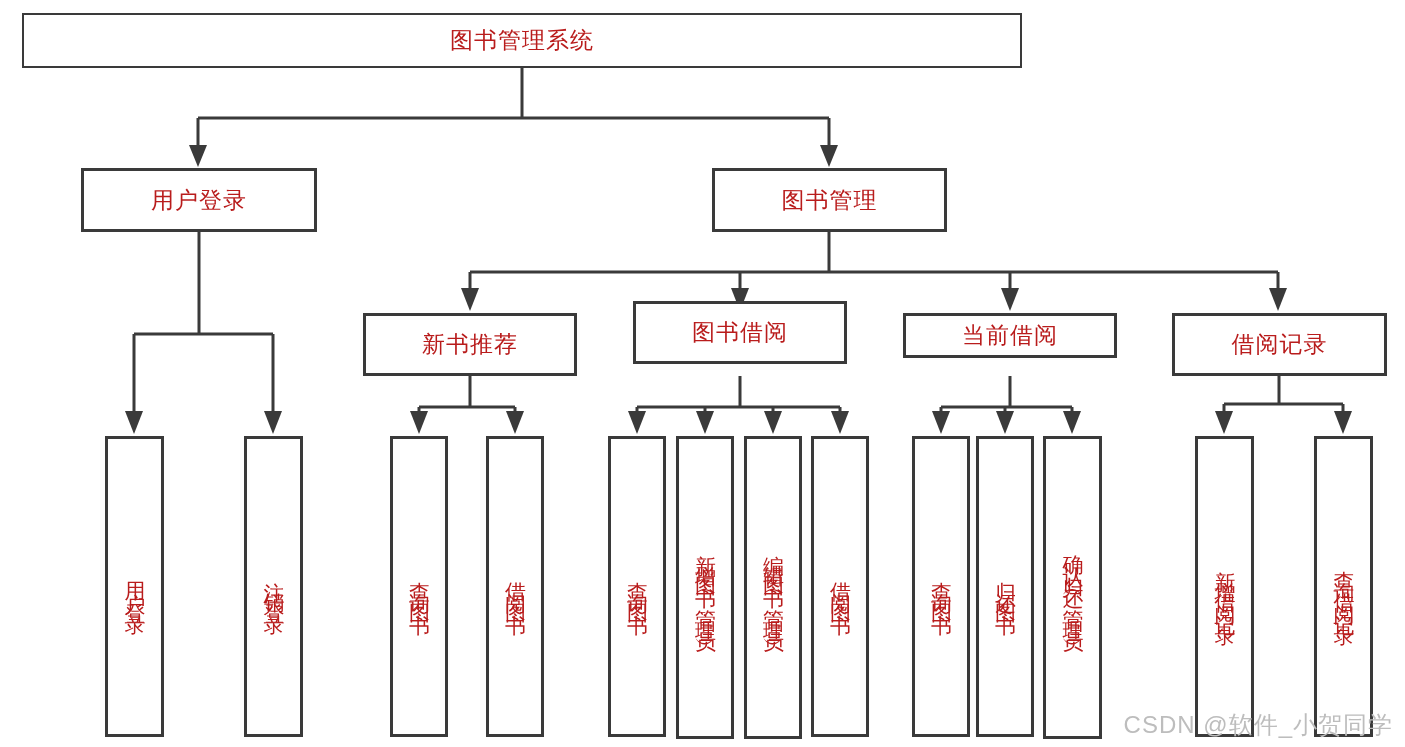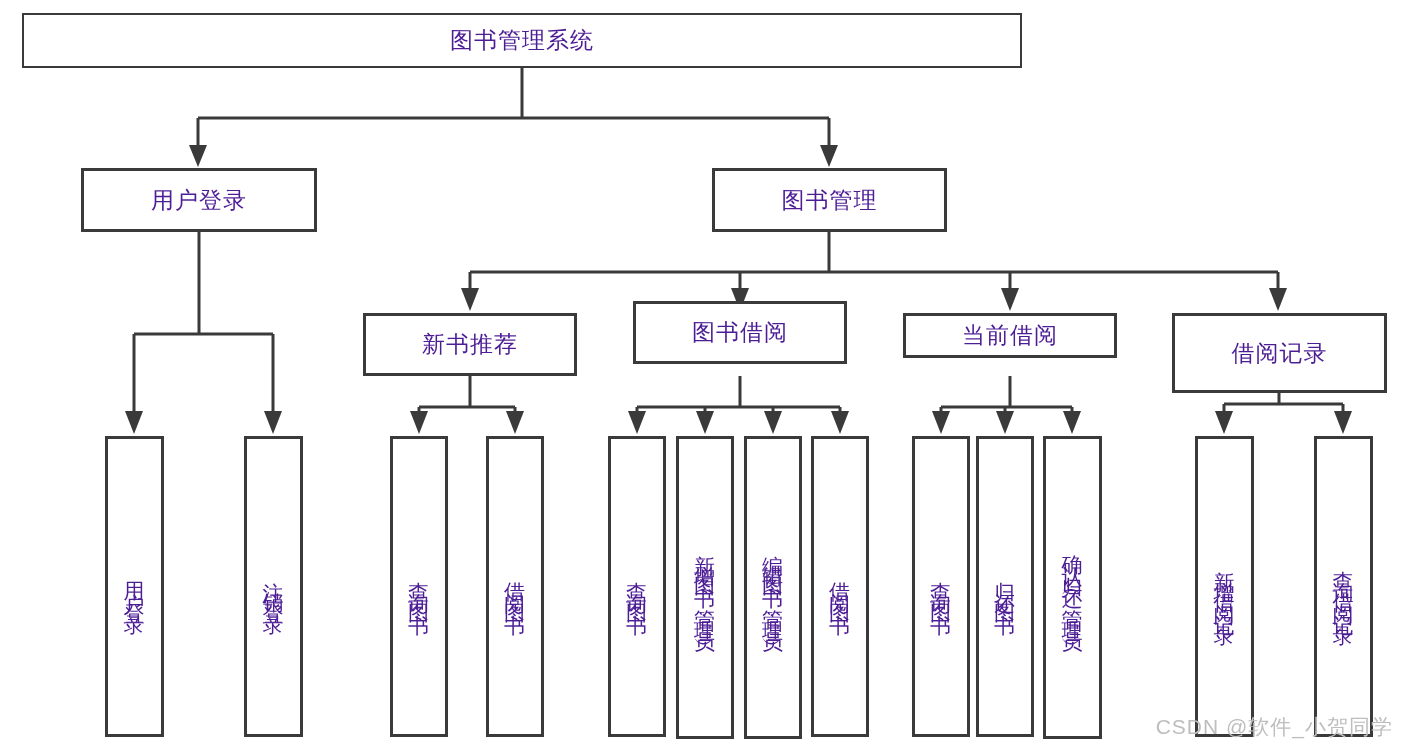--- a/index.html
+++ b/index.html
@@ -11,37 +11,38 @@
     overflow:hidden;
   }
   svg.connectors{position:absolute;left:0;top:0;z-index:1;}
   svg.connectors path{stroke:#3a3a3a;stroke-width:3;fill:none;}
   svg.connectors polygon{fill:#3a3a3a;stroke:none;}
   .node{
     position:absolute;
     box-sizing:border-box;
     border:3px solid #3a3a3a;
     background:#ffffff;
-    color:#4c1d95;
+    color:#b91c1c;
     display:flex;align-items:center;justify-content:center;
     z-index:2;
+    font-family:Liberation Serif, serif;
   }
   .node.root{border-width:2px;}
   .node.h{font-size:23px;letter-spacing:1px;}
   .node.v span{
     writing-mode:vertical-rl;
     text-orientation:mixed;
     font-size:21px;
     line-height:1;
     letter-spacing:11px;
   }
   .watermark{
     position:absolute;
     right:12px;bottom:6px;
-    font-size:21px;
+    font-size:24px;
     color:#bdbdbd;
     letter-spacing:1px;
     z-index:3;
     font-family:"Liberation Sans", sans-serif;
   }
 </style>
 </head>
 <body>
 
 <div class="stage">
@@ -90,21 +91,21 @@
   </svg>
 
   <div class="node h root" style="left:22px;top:13px;width:1000px;height:55px">图书管理系统</div>
 
   <div class="node h" style="left:81px;top:168px;width:236px;height:64px">用户登录</div>
   <div class="node h" style="left:712px;top:168px;width:235px;height:64px">图书管理</div>
 
   <div class="node h" style="left:363px;top:313px;width:214px;height:63px">新书推荐</div>
   <div class="node h" style="left:633px;top:301px;width:214px;height:63px">图书借阅</div>
   <div class="node h" style="left:903px;top:313px;width:214px;height:45px">当前借阅</div>
-  <div class="node h" style="left:1172px;top:313px;width:215px;height:80px">借阅记录</div>
+  <div class="node h" style="left:1172px;top:313px;width:215px;height:63px">借阅记录</div>
 
   <div class="node v" style="left:105px;top:436px;width:59px;height:301px">
     <span>用户登录</span>
   </div>
   <div class="node v" style="left:244px;top:436px;width:59px;height:301px">
     <span>注销登录</span>
   </div>
 
   <div class="node v" style="left:390px;top:436px;width:58px;height:301px">
     <span>查询图书</span>

